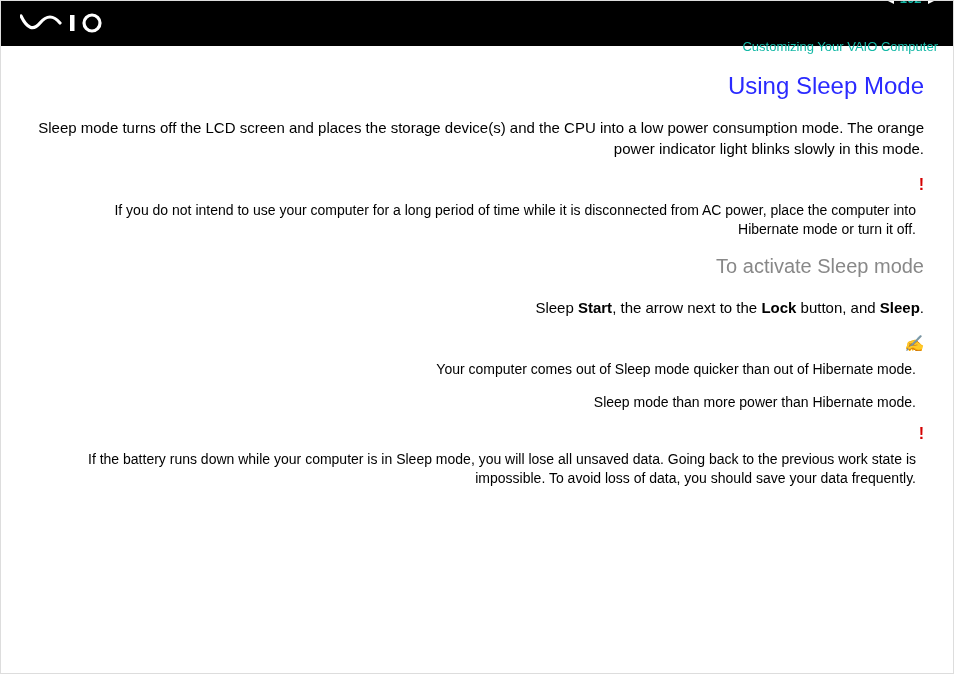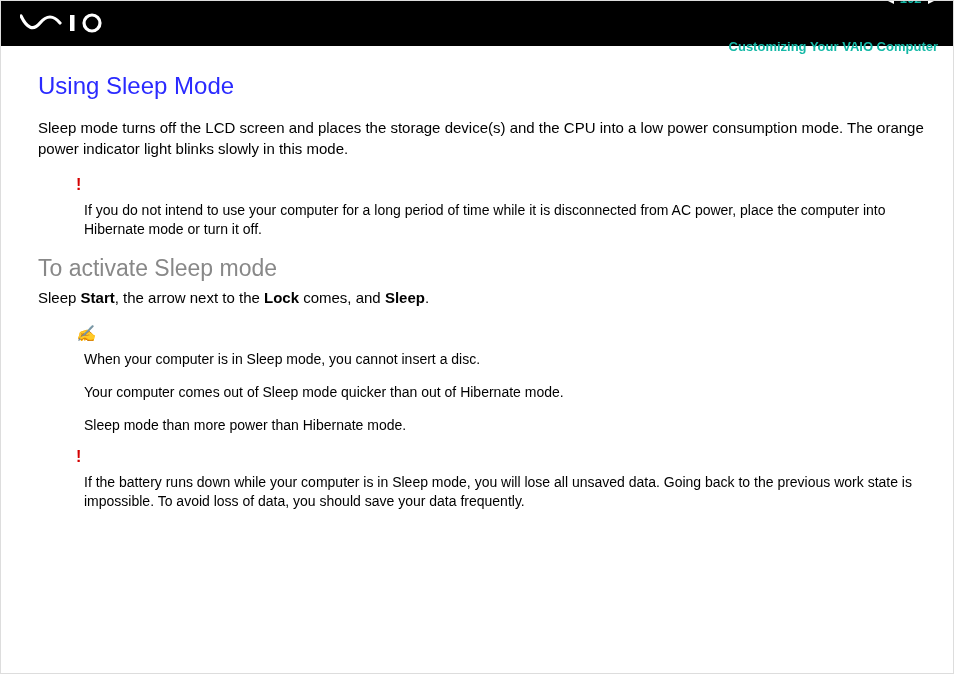--- a/index.html
+++ b/index.html
@@ -38,29 +38,30 @@
   }
   .arrow {
     display: inline-block;
     width: 0; height: 0;
     border-top: 5px solid transparent;
     border-bottom: 5px solid transparent;
   }
   .arrow-left { border-right: 10px solid #fff; }
   .arrow-right { border-left: 10px solid #fff; }
   .breadcrumb {
-    font-weight: bold;
+    font-weight: normal;
     font-size: 13px;
     margin-top: 33px;
   }
   .content {
     padding: 24px 30px 0 38px;
     color: #000;
     font-size: 15px;
     line-height: 1.35;
+    text-align: right;
   }
   h1.title {
     color: #2a2aff;
     font-weight: normal;
     font-size: 24px;
     margin: 0 0 4px 0;
   }
   .intro { margin: 16px 0 18px 0; }
   .note-block {
     margin: 0 0 14px 38px;
@@ -72,22 +73,22 @@
     font-size: 16px;
     line-height: 1;
   }
   .note-icon.warn { color: #d40000; font-weight: bold; }
   .note-icon.info { color: #2a2aff; font-style: italic; font-family: "Comic Sans MS","Segoe Script",cursive; }
   .note-text { margin: 8px; }
   .note-text + .note-text { margin-top: 14px; }
   h2.subhead {
     color: #888;
     font-weight: normal;
-    font-size: 23px;
-    margin: 0 0 4px 0;
+    font-size: 20px;
+    margin: 0 0 18px 0;
   }
   .instruction { margin: 0 0 18px 0; }
   .bold { font-weight: bold; }
   .frame {
     position: absolute;
     left: 0; top: 0;
     width: 954px; height: 674px;
     border: 1px solid #ddd;
     pointer-events: none;
   }
@@ -117,26 +118,25 @@
   <h1 class="title">Using Sleep Mode</h1>
   <p class="intro">Sleep mode turns off the LCD screen and places the storage device(s) and the CPU into a low power consumption mode. The orange power indicator light blinks slowly in this mode.</p>
 
   <div class="note-block">
     <span class="note-icon warn">!</span>
     <p class="note-text">If you do not intend to use your computer for a long period of time while it is disconnected from AC power, place the computer into Hibernate mode or turn it off.</p>
   </div>
 
   <h2 class="subhead">To activate Sleep mode</h2>
   <p class="instruction">
-    <span>Sleep </span><span class="bold">Start</span><span>, the arrow next to the </span><span class="bold">Lock</span><span> comes, and </span><span class="bold">Sleep</span><span>.</span>
+    <span>Sleep </span><span class="bold">Start</span><span>, the arrow next to the </span><span class="bold">Lock</span><span> button, and </span><span class="bold">Sleep</span><span>.</span>
   </p>
 
   <div class="note-block">
     <span class="note-icon info">✍</span>
-    <p class="note-text">When your computer is in Sleep mode, you cannot insert a disc.</p>
     <p class="note-text">Your computer comes out of Sleep mode quicker than out of Hibernate mode.</p>
     <p class="note-text">Sleep mode than more power than Hibernate mode.</p>
   </div>
 
   <div class="note-block">
     <span class="note-icon warn">!</span>
     <p class="note-text">If the battery runs down while your computer is in Sleep mode, you will lose all unsaved data. Going back to the previous work state is impossible. To avoid loss of data, you should save your data frequently.</p>
   </div>
 </div>
 

